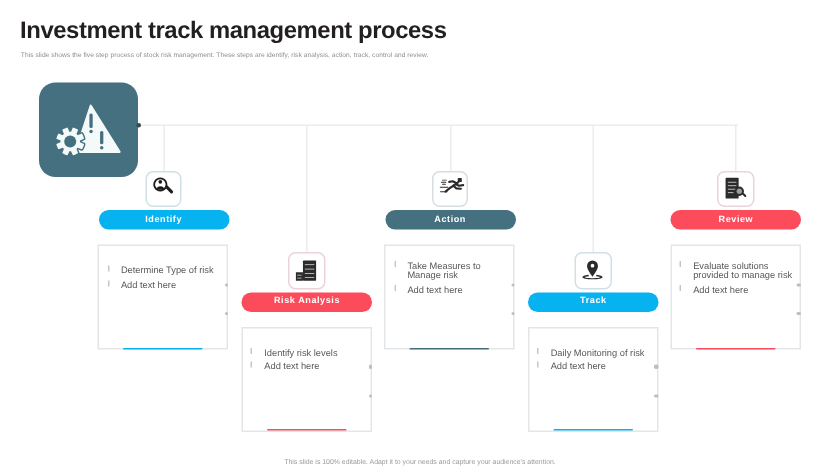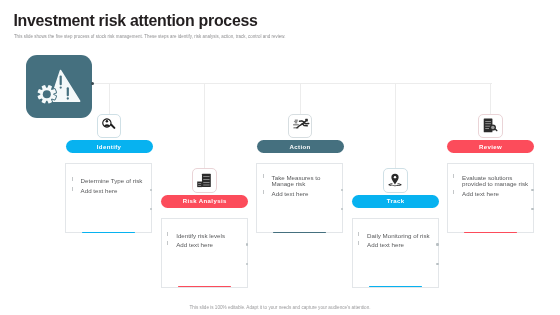--- a/index.html
+++ b/index.html
@@ -28,21 +28,21 @@
   .accent{position:absolute;height:1.15px;border-radius:0.6px;}
   .edge-dot{position:absolute;right:-0.9px;width:2.2px;height:2.2px;border-radius:50%;background:#b9c0c3;}
   .bullets{position:absolute;left:6.0px;top:0;width:78px;height:46.6px;display:flex;flex-direction:column;justify-content:center;}
   .bl{position:relative;padding-left:8.5px;font-size:6.2px;line-height:6.5px;color:#58595b;margin-bottom:3.2px;}
   .bl:before{content:"";position:absolute;left:-0.6px;top:-0.9px;width:0.8px;height:4.0px;background:#c4c7c9;}
 </style>
 </head>
 <body>
 
 <div class="slide">
-  <div id="title">Investment risk attention process</div>
+  <div id="title">Investment track management process</div>
   <div id="subtitle">This slide shows the five step process of stock risk management. These steps are identify, risk analysis, action, track, control and review.</div>
 
   <div class="hero">
     <svg width="66" height="63" viewBox="0 0 66 63">
       <path fill="#f4f9fa" stroke="#f4f9fa" stroke-width="1.5" stroke-linejoin="round" d="M34.5 15.5 L53.7 46.2 L24.4 46.2 Z"></path>
       <rect x="33.6" y="20.6" width="2.2" height="9.7" rx="1" fill="#45707f"></rect>
       <circle cx="34.7" cy="32.6" r="1.15" fill="#45707f"></circle>
       <rect x="40.7" y="32.3" width="2.2" height="8.9" rx="1" fill="#45707f"></rect>
       <circle cx="41.8" cy="43.5" r="1.15" fill="#45707f"></circle>
       <path fill="#45707f" stroke="#45707f" stroke-width="1.9" stroke-linejoin="round" d="M 30.03 41.06 L 29.81 41.99 L 29.48 42.90 L 29.07 43.76 L 28.57 44.58 L 25.78 43.48 L 25.59 43.69 L 25.40 43.90 L 25.19 44.09 L 24.98 44.28 L 26.08 47.07 L 25.26 47.57 L 24.40 47.98 L 23.49 48.31 L 22.56 48.53 L 21.36 45.78 L 21.08 45.79 L 20.80 45.80 L 20.52 45.79 L 20.24 45.78 L 19.04 48.53 L 18.11 48.31 L 17.20 47.98 L 16.34 47.57 L 15.52 47.07 L 16.62 44.28 L 16.41 44.09 L 16.20 43.90 L 16.01 43.69 L 15.82 43.48 L 13.03 44.58 L 12.53 43.76 L 12.12 42.90 L 11.79 41.99 L 11.57 41.06 L 14.32 39.86 L 14.31 39.58 L 14.30 39.30 L 14.31 39.02 L 14.32 38.74 L 11.57 37.54 L 11.79 36.61 L 12.12 35.70 L 12.53 34.84 L 13.03 34.02 L 15.82 35.12 L 16.01 34.91 L 16.20 34.70 L 16.41 34.51 L 16.62 34.32 L 15.52 31.53 L 16.34 31.03 L 17.20 30.62 L 18.11 30.29 L 19.04 30.07 L 20.24 32.82 L 20.52 32.81 L 20.80 32.80 L 21.08 32.81 L 21.36 32.82 L 22.56 30.07 L 23.49 30.29 L 24.40 30.62 L 25.26 31.03 L 26.08 31.53 L 24.98 34.32 L 25.19 34.51 L 25.40 34.70 L 25.59 34.91 L 25.78 35.12 L 28.57 34.02 L 29.07 34.84 L 29.48 35.70 L 29.81 36.61 L 30.03 37.54 L 27.28 38.74 L 27.29 39.02 L 27.30 39.30 L 27.29 39.58 L 27.28 39.86 Z"></path>

